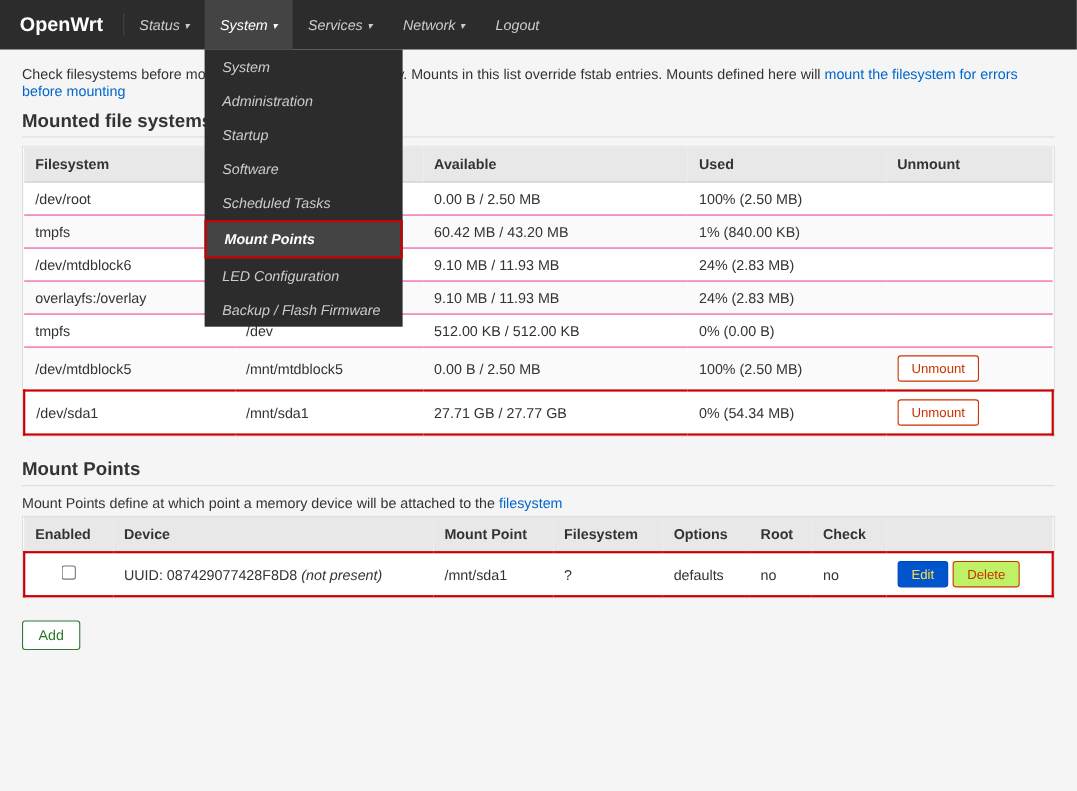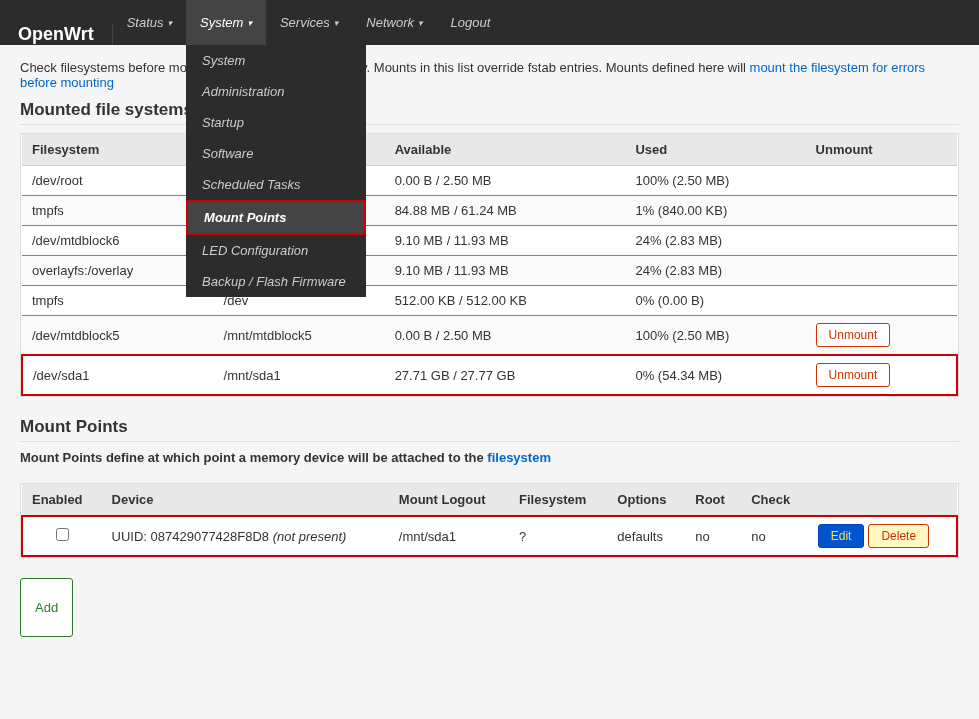--- a/index.html
+++ b/index.html
@@ -2,21 +2,21 @@
 <html><head>
   <meta charset="utf-8">
   <style>
     * { box-sizing: border-box; margin: 0; padding: 0; }
     body { font-family: Arial, sans-serif; font-size: 13px; background: #f5f5f5; color: #333; }
 
     
     .navbar {
       background: #2c2c2c;
       display: flex;
-      align-items: flex-end;
+      align-items: center;
       height: 45px;
       position: relative;
       z-index: 100;
     }
     .navbar-brand {
       background: #2c2c2c;
       color: #fff;
       font-size: 18px;
       font-weight: bold;
       padding: 0 18px;
@@ -140,34 +140,34 @@
       background: #fff;
       border-color: #cc3300;
       color: #cc3300;
     }
     .btn-edit {
       background: #0055cc;
       border-color: #0044bb;
       color: #fde047;
     }
     .btn-delete {
-      background: #fef9c3;
+      background: #bef264;
       border-color: #cc3300;
       color: #cc3300;
     }
     .btn-add {
       background: #fff;
       border-color: #2c7a2c;
       color: #2c7a2c;
-      padding: 21px 14px;
+      padding: 5px 14px;
       font-size: 13px;
     }
 
     .mount-points-section h2 { margin-top: 15px; }
-    .mount-desc { font-size: 13px; color: #333; margin-bottom: 18px; font-weight: bold; }
+    .mount-desc { font-size: 13px; color: #333; margin-bottom: 4px; }
     .mount-desc a { color: #0066cc; }
     .checkbox-cell { text-align: center; }
     input[type="checkbox"] { cursor: pointer; }
   </style>
 </head>
 <body>
 
 <nav class="navbar">
   <div class="navbar-brand">OpenWrt</div>
 
@@ -240,21 +240,21 @@
       <tr>
             <td>/dev/root</td>
             <td></td>
             <td>0.00 B / 2.50 MB</td>
             <td>100% (2.50 MB)</td>
             <td></td>
           </tr>
           <tr>
             <td>tmpfs</td>
             <td></td>
-            <td>84.88 MB / 61.24 MB</td>
+            <td>60.42 MB / 43.20 MB</td>
             <td>1% (840.00 KB)</td>
             <td></td>
           </tr>
           <tr>
             <td>/dev/mtdblock6</td>
             <td>/overlay</td>
             <td>9.10 MB / 11.93 MB</td>
             <td>24% (2.83 MB)</td>
             <td></td>
           </tr>
@@ -295,21 +295,21 @@
     <p class="mount-desc">
       Mount Points define at which point a memory device will be attached to the <a style="color:#0066cc;">filesystem</a>
     </p>
 
     <div class="table-container">
       <table>
         <thead>
           <tr>
             <th>Enabled</th>
             <th>Device</th>
-            <th>Mount Logout</th>
+            <th>Mount Point</th>
             <th>Filesystem</th>
             <th>Options</th>
             <th>Root</th>
             <th>Check</th>
             <th></th>
           </tr>
         </thead>
         <tbody id="mp-tbody">
         <tr style="border: 2px solid rgb(204, 0, 0);">
               <td class="checkbox-cell"><input type="checkbox" style=""></td>

